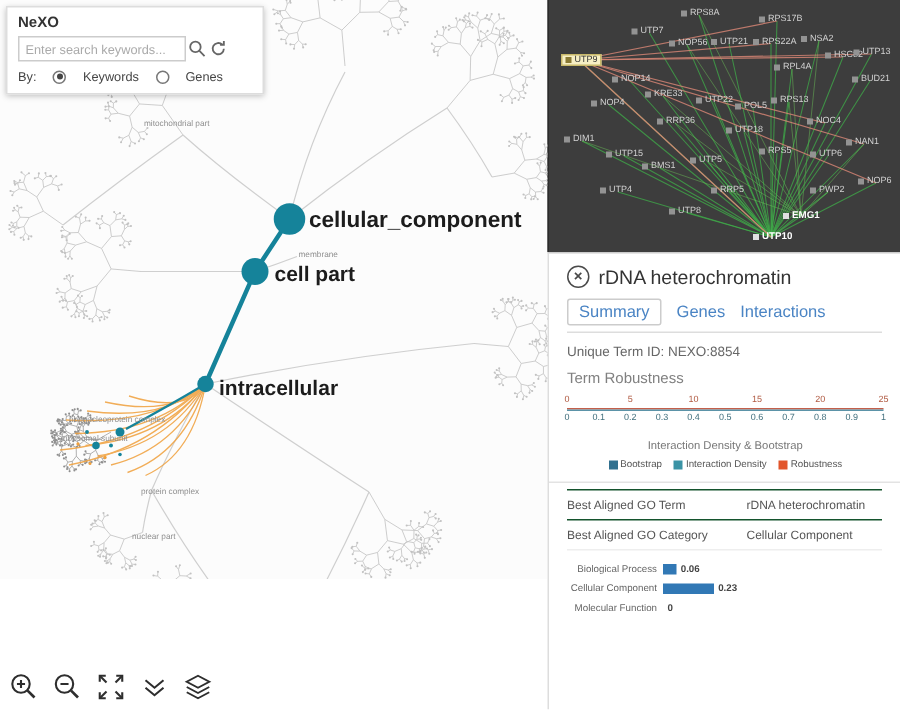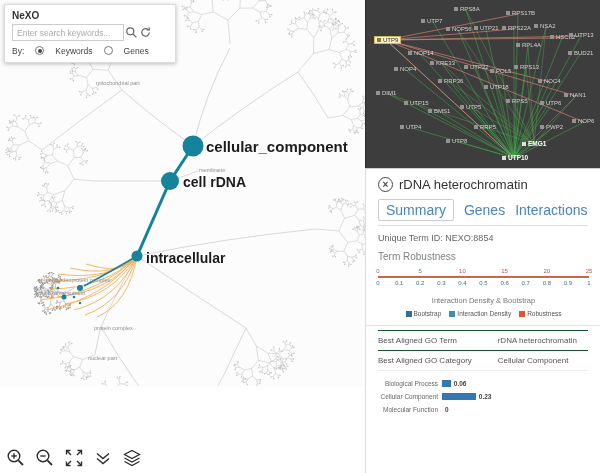--- a/index.html
+++ b/index.html
@@ -15,21 +15,21 @@
   .node-label.sm{font-size:14px;font-weight:700}
   .tiny-label{position:absolute;z-index:3;font-size:5.5px;color:#8f8f8f;white-space:nowrap;cursor:pointer}
 
   
   #search-panel{position:absolute;left:4px;top:4px;width:172px;z-index:10;background:#fff;border:1px solid #ddd;box-shadow:0 1px 4px rgba(0,0,0,.25);padding:5px 7px 6px}
   .sp-title{font-size:10px;font-weight:700;color:#333;margin-bottom:3px}
   .sp-row{display:flex;align-items:center;gap:1px}
   #search-input{width:112px;height:17px;border:1px solid #ccc;font-size:8.5px;padding:2px 4px;color:#333;font-family:"Liberation Sans",sans-serif}
   #search-input::placeholder{color:#aaa}
   .sp-icon{display:inline-flex;cursor:pointer}
-  .sp-by{display:flex;align-items:flex-start;gap:11px;margin-top:5px;font-size:8.5px;color:#444}
+  .sp-by{display:flex;align-items:center;gap:11px;margin-top:5px;font-size:8.5px;color:#444}
   .radio{display:inline-block;width:9px;height:9px;border:1px solid #777;border-radius:50%;position:relative;cursor:pointer}
   .radio.checked::after{content:"";position:absolute;left:1.5px;top:1.5px;width:4px;height:4px;border-radius:50%;background:#444}
 
   
   #toolbar{position:absolute;left:6px;bottom:5px;z-index:10;display:flex;gap:9px}
   .tb-btn{width:20px;height:20px;display:inline-flex;align-items:center;justify-content:center;cursor:pointer}
 
   
   #network-panel{position:absolute;left:365px;top:0;width:235px;height:168px;background:#3d3d3d;overflow:hidden;border-left:1px solid #2c2c2c}
   #net-edges{position:absolute;left:0;top:0}
@@ -39,21 +39,21 @@
   .net-node.hl .nm{background:#8a7a33}
   .net-node.hub{color:#fff;font-weight:700;font-size:6.5px}
   .net-node.hub .nm{background:#e0e0e0}
 
   
   #detail-panel{position:absolute;left:365px;top:168px;width:235px;height:305px;background:#fff;border-left:1px solid #ddd;border-top:1px solid #ccc;padding:8px 12px;overflow:hidden}
   .dp-header{display:flex;align-items:center;gap:6px}
   .dp-close{width:15px;height:15px;border:1.5px solid #4a4a4a;border-radius:50%;display:inline-flex;align-items:center;justify-content:center;font-size:10px;font-weight:700;color:#4a4a4a;cursor:pointer;line-height:1}
   .dp-title{font-size:13px;color:#333}
   .dp-tabs{display:flex;align-items:center;gap:10px;margin-top:7px;border-bottom:1px solid #ddd;padding-bottom:4px}
-  .dp-tab{font-size:14px;color:#4a84c4;cursor:pointer}
+  .dp-tab{font-size:11px;color:#4a84c4;cursor:pointer}
   .dp-tab.active{border:1px solid #ccc;border-radius:2px;padding:2px 7px;background:#fff}
   .dp-termid{font-size:9px;color:#666;margin-top:7px}
   .dp-section-title{font-size:10px;color:#808080;margin-top:8px}
   .dp-divider{border-top:1px solid #e3e3e3;margin:8px -12px 0}
 
   
   #rob-chart{margin-top:6px;width:211px}
   .axis{position:relative;height:9px}
   .axis span{position:absolute;transform:translateX(-50%);font-size:6px;line-height:1}
   .axis.top{border-bottom:1px solid #c4604c;color:#b05a42}
@@ -826,21 +826,21 @@
           <circle cx="80" cy="303" r="1.2"></circle>
         </g>
         <g fill="#f0a03c">
           <circle cx="52" cy="296" r="1.1"></circle>
           <circle cx="70" cy="305" r="1.1"></circle>
           <circle cx="60" cy="309" r="1"></circle>
         </g>
       </svg>
 
     <div class="node-label lg" style="left:206px;top:138px">cellular_component</div>
-    <div class="node-label md" style="left:183px;top:174px">cell rDNA</div>
+    <div class="node-label md" style="left:183px;top:174px">cell part</div>
     <div class="node-label sm" style="left:146px;top:250px">intracellular</div>
 
     <div class="tiny-label" style="left:96px;top:80px">mitochondrial part</div>
     <div class="tiny-label" style="left:199px;top:167px">membrane</div>
     <div class="tiny-label" style="left:46px;top:277px">ribonucleoprotein complex</div>
     <div class="tiny-label" style="left:42px;top:290px">ribosomal subunit</div>
     <div class="tiny-label" style="left:94px;top:325px">protein complex</div>
     <div class="tiny-label" style="left:88px;top:355px">nuclear part</div>
   </div>
 

